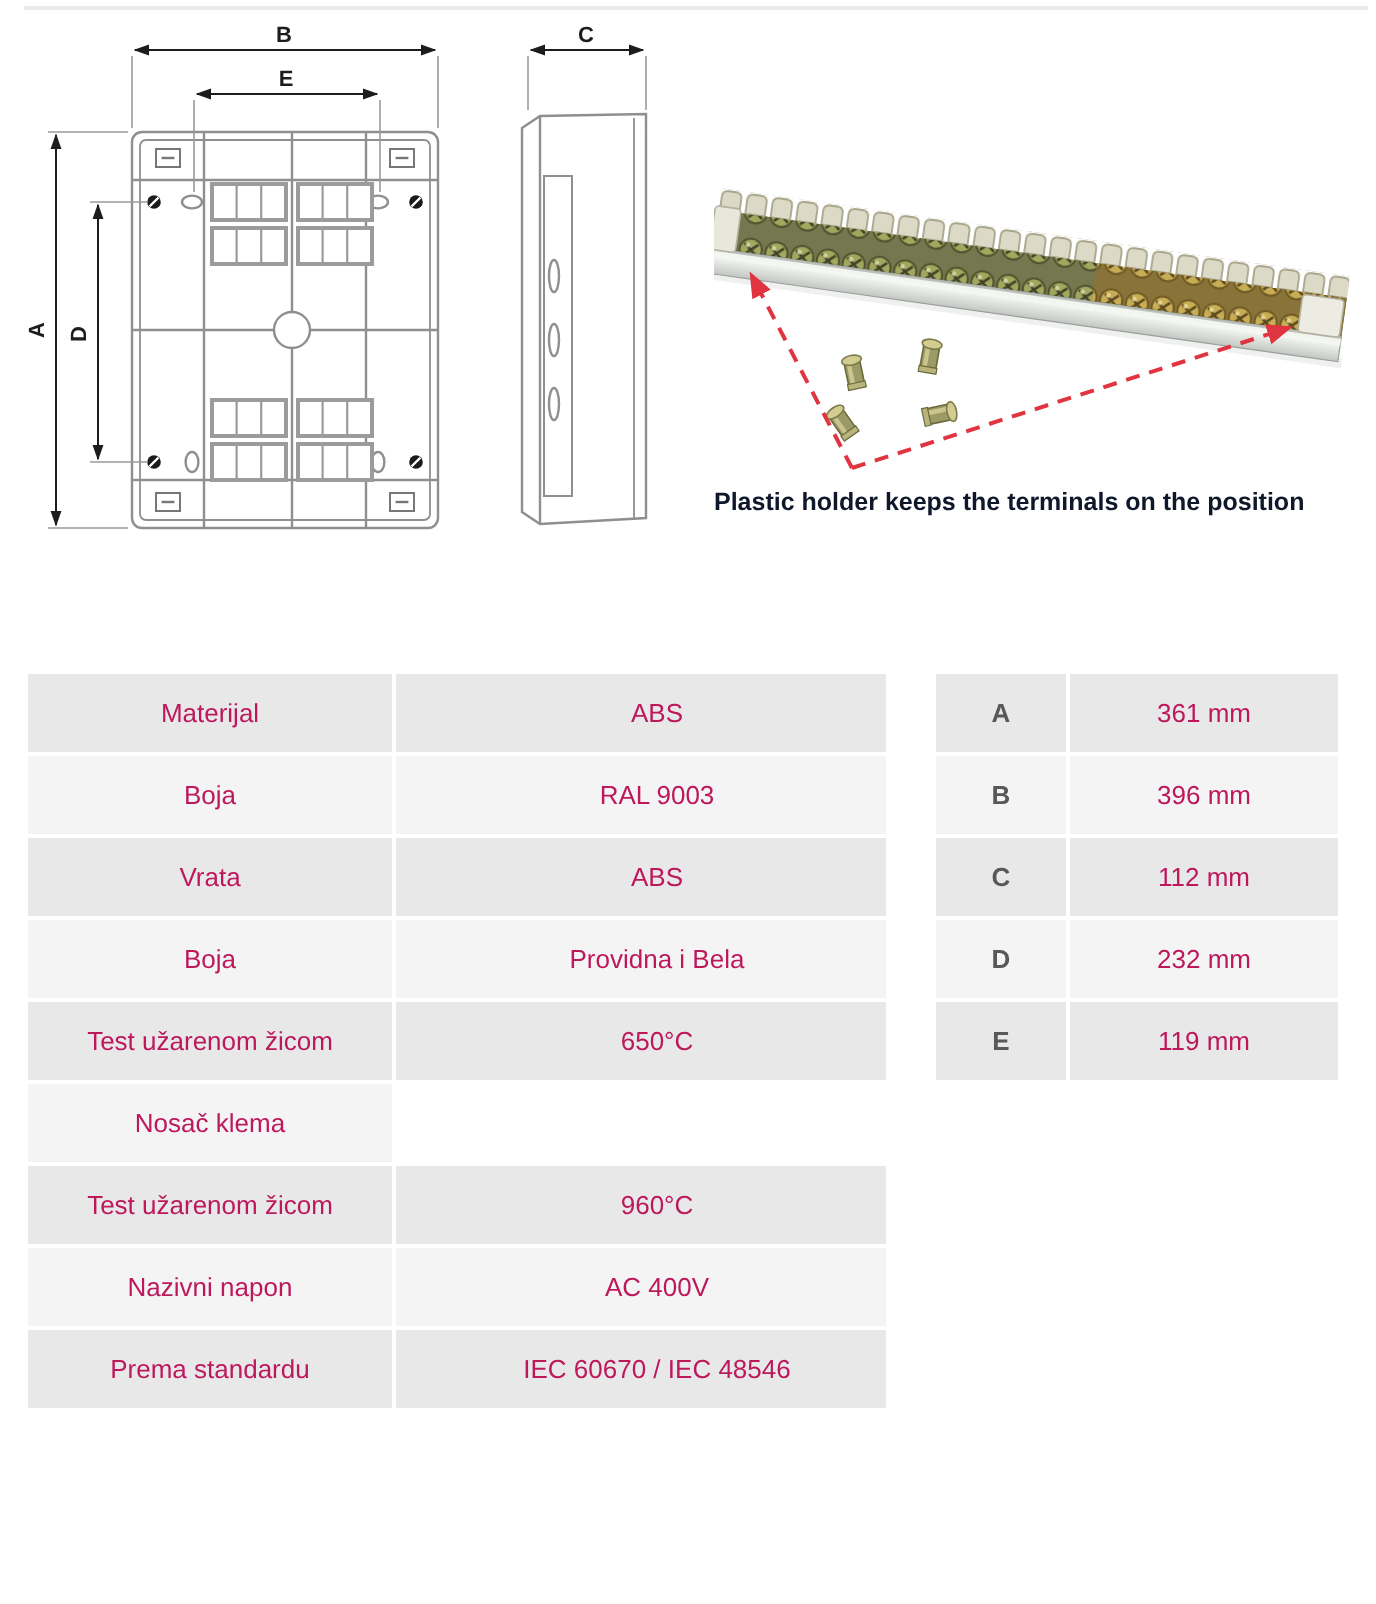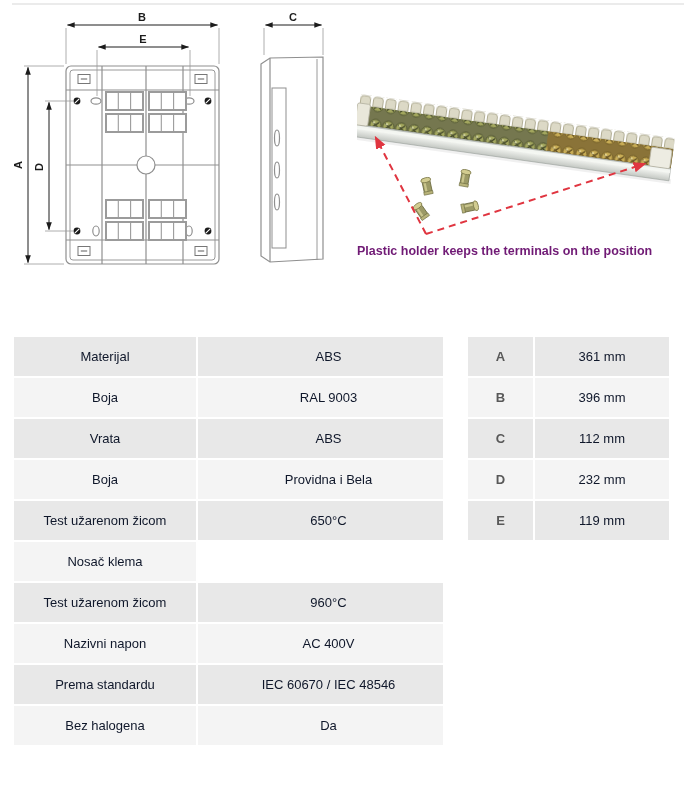--- a/index.html
+++ b/index.html
@@ -8,29 +8,29 @@
     font-family:"Liberation Sans", sans-serif; overflow:hidden;
   }
   .top-divider {
     position:absolute; left:12px; top:3px; width:672px; height:2px;
     background:#ebebeb;
   }
   .drawing-wrap { position:absolute; left:14px; top:10px; }
   .photo-wrap   { position:absolute; left:357px; top:68px; }
   .photo-caption {
     position:absolute; left:357px; top:244px; width:325px;
-    font-size:12.5px; font-weight:700; color:#701a75; line-height:15px;
+    font-size:12.5px; font-weight:700; color:#0f172a; line-height:15px;
   }
   
   .spec-table { position:absolute; left:14px; top:337px; width:429px; }
   .dim-table  { position:absolute; left:468px; top:337px; width:201px; }
   .t-row { display:flex; height:39px; margin-bottom:2px; }
   .t-cell {
     display:flex; align-items:center; justify-content:center;
-    font-size:13px; color:#0f172a; text-align:center;
+    font-size:13px; color:#be185d; text-align:center;
   }
   .t-row:nth-child(odd)  .t-cell { background:#e8e8e8; }
   .t-row:nth-child(even) .t-cell { background:#f4f4f4; }
   .spec-table .t-label { width:182px; margin-right:2px; }
   .spec-table .t-value { flex:1;padding-left:16px; }
   .dim-table .t-label  { width:65px; margin-right:2px; font-weight:700; color:#585858; }
   .dim-table .t-value  { flex:1; }
   svg text.dimL { font-family:"Liberation Sans", sans-serif; font-size:11px; font-weight:600; fill:#1c1c1c; }
 </style>
 </head>
@@ -240,24 +240,20 @@
       <div class="t-cell t-value">960°C</div>
     </div>
     <div class="t-row">
       <div class="t-cell t-label">Nazivni napon</div>
       <div class="t-cell t-value">AC 400V</div>
     </div>
     <div class="t-row">
       <div class="t-cell t-label">Prema standardu</div>
       <div class="t-cell t-value">IEC 60670 / IEC 48546</div>
     </div>
-    <div class="t-row">
-      <div class="t-cell t-label">Bez halogena</div>
-      <div class="t-cell t-value">Da</div>
-    </div>
   </div>
 
   <div class="dim-table">
     <div class="t-row">
       <div class="t-cell t-label">A</div>
       <div class="t-cell t-value">361 mm</div>
     </div>
     <div class="t-row">
       <div class="t-cell t-label">B</div>
       <div class="t-cell t-value">396 mm</div>

